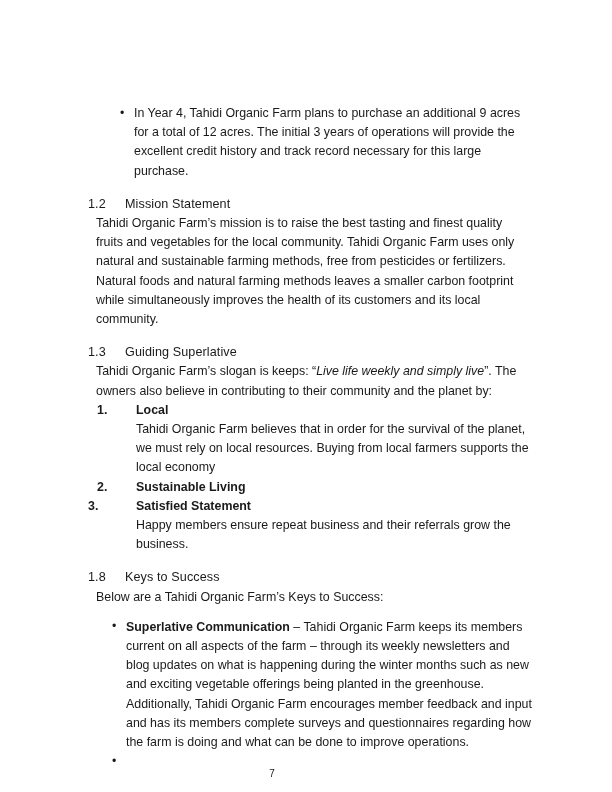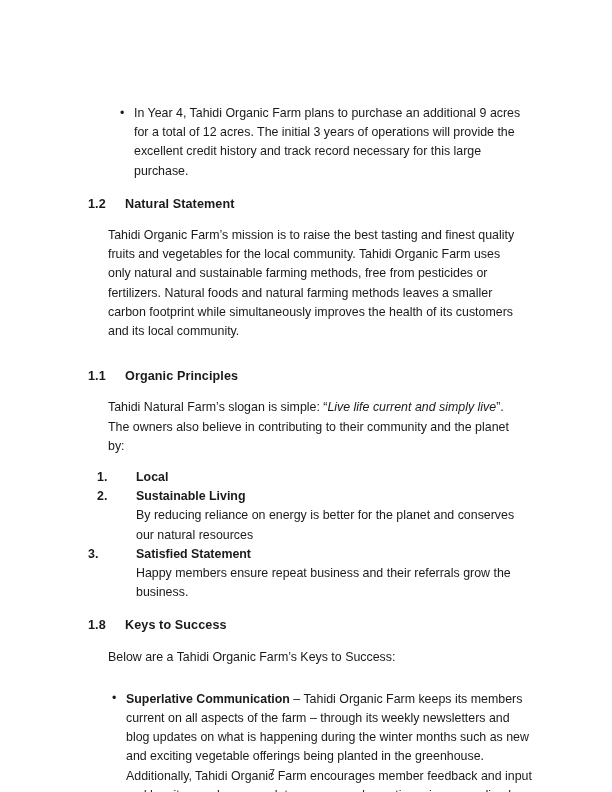--- a/index.html
+++ b/index.html
@@ -21,33 +21,33 @@
     position: absolute;
     left: 88px;
     top: 104px;
     width: 444px;
   }
 
   
   .para {
     font-size: 12.4px;
     line-height: 19.2px;
-    margin: 12px;
+    margin: 0;
     text-align: left;
   }
   .body-indent {
     padding-left: 8px;
   }
 
   
   .heading {
     display: flex;
     align-items: center;
     font-size: 12.6px;
-    font-weight: bold;
+    font-weight: normal;
     line-height: 19.2px;
     margin: 0;
     letter-spacing: 0.1px;
   }
   .heading .num {
     width: 37px;
     flex: 0 0 37px;
   }
   .heading .ttl {
     flex: 1 1 auto;
@@ -141,41 +141,41 @@
   <div class="content">
 
     <ul class="bullets">
       <li>In Year 4, Tahidi Organic Farm plans to purchase an additional 9 acres for a total of 12 acres. The initial 3 years of operations will provide the excellent credit history and track record necessary for this large purchase.</li>
     </ul>
 
     <div class="sec-gap"></div>
 
     <div class="heading">
       <span class="num">1.2</span>
-      <span class="ttl">Natural Statement</span>
+      <span class="ttl">Mission Statement</span>
     </div>
     <p class="para body-indent">Tahidi Organic Farm’s mission is to raise the best tasting and finest quality fruits and vegetables for the local community. Tahidi Organic Farm uses only natural and sustainable farming methods, free from pesticides or fertilizers. Natural foods and natural farming methods leaves a smaller carbon footprint while simultaneously improves the health of its customers and its local community.</p>
 
     <div class="sec-gap"></div>
 
     <div class="heading">
-      <span class="num">1.1</span>
-      <span class="ttl">Organic Principles</span>
-    </div>
-    <p class="para body-indent"><span>Tahidi Natural Farm’s slogan is simple: “</span><em class="slogan">Live life current and simply live</em><span>”. The owners also believe in contributing to their community and the planet by:</span></p>
+      <span class="num">1.3</span>
+      <span class="ttl">Guiding Superlative</span>
+    </div>
+    <p class="para body-indent"><span>Tahidi Organic Farm’s slogan is keeps: “</span><em class="slogan">Live life weekly and simply live</em><span>”. The owners also believe in contributing to their community and the planet by:</span></p>
 
     <div class="principle">
       <span class="marker marker-indent">1.</span>
       <span class="p-title">Local</span>
+      <span class="p-body">Tahidi Organic Farm believes that in order for the survival of the planet, we must rely on local resources. Buying from local farmers supports the local economy</span>
     </div>
 
     <div class="principle">
       <span class="marker marker-indent">2.</span>
       <span class="p-title">Sustainable Living</span>
-      <span class="p-body">By reducing reliance on energy is better for the planet and conserves our natural resources</span>
     </div>
 
     <div class="principle">
       <span class="marker marker-flush">3.</span>
       <span class="p-title">Satisfied Statement</span>
       <span class="p-body">Happy members ensure repeat business and their referrals grow the business.</span>
     </div>
 
     <div class="sec-gap"></div>
 

